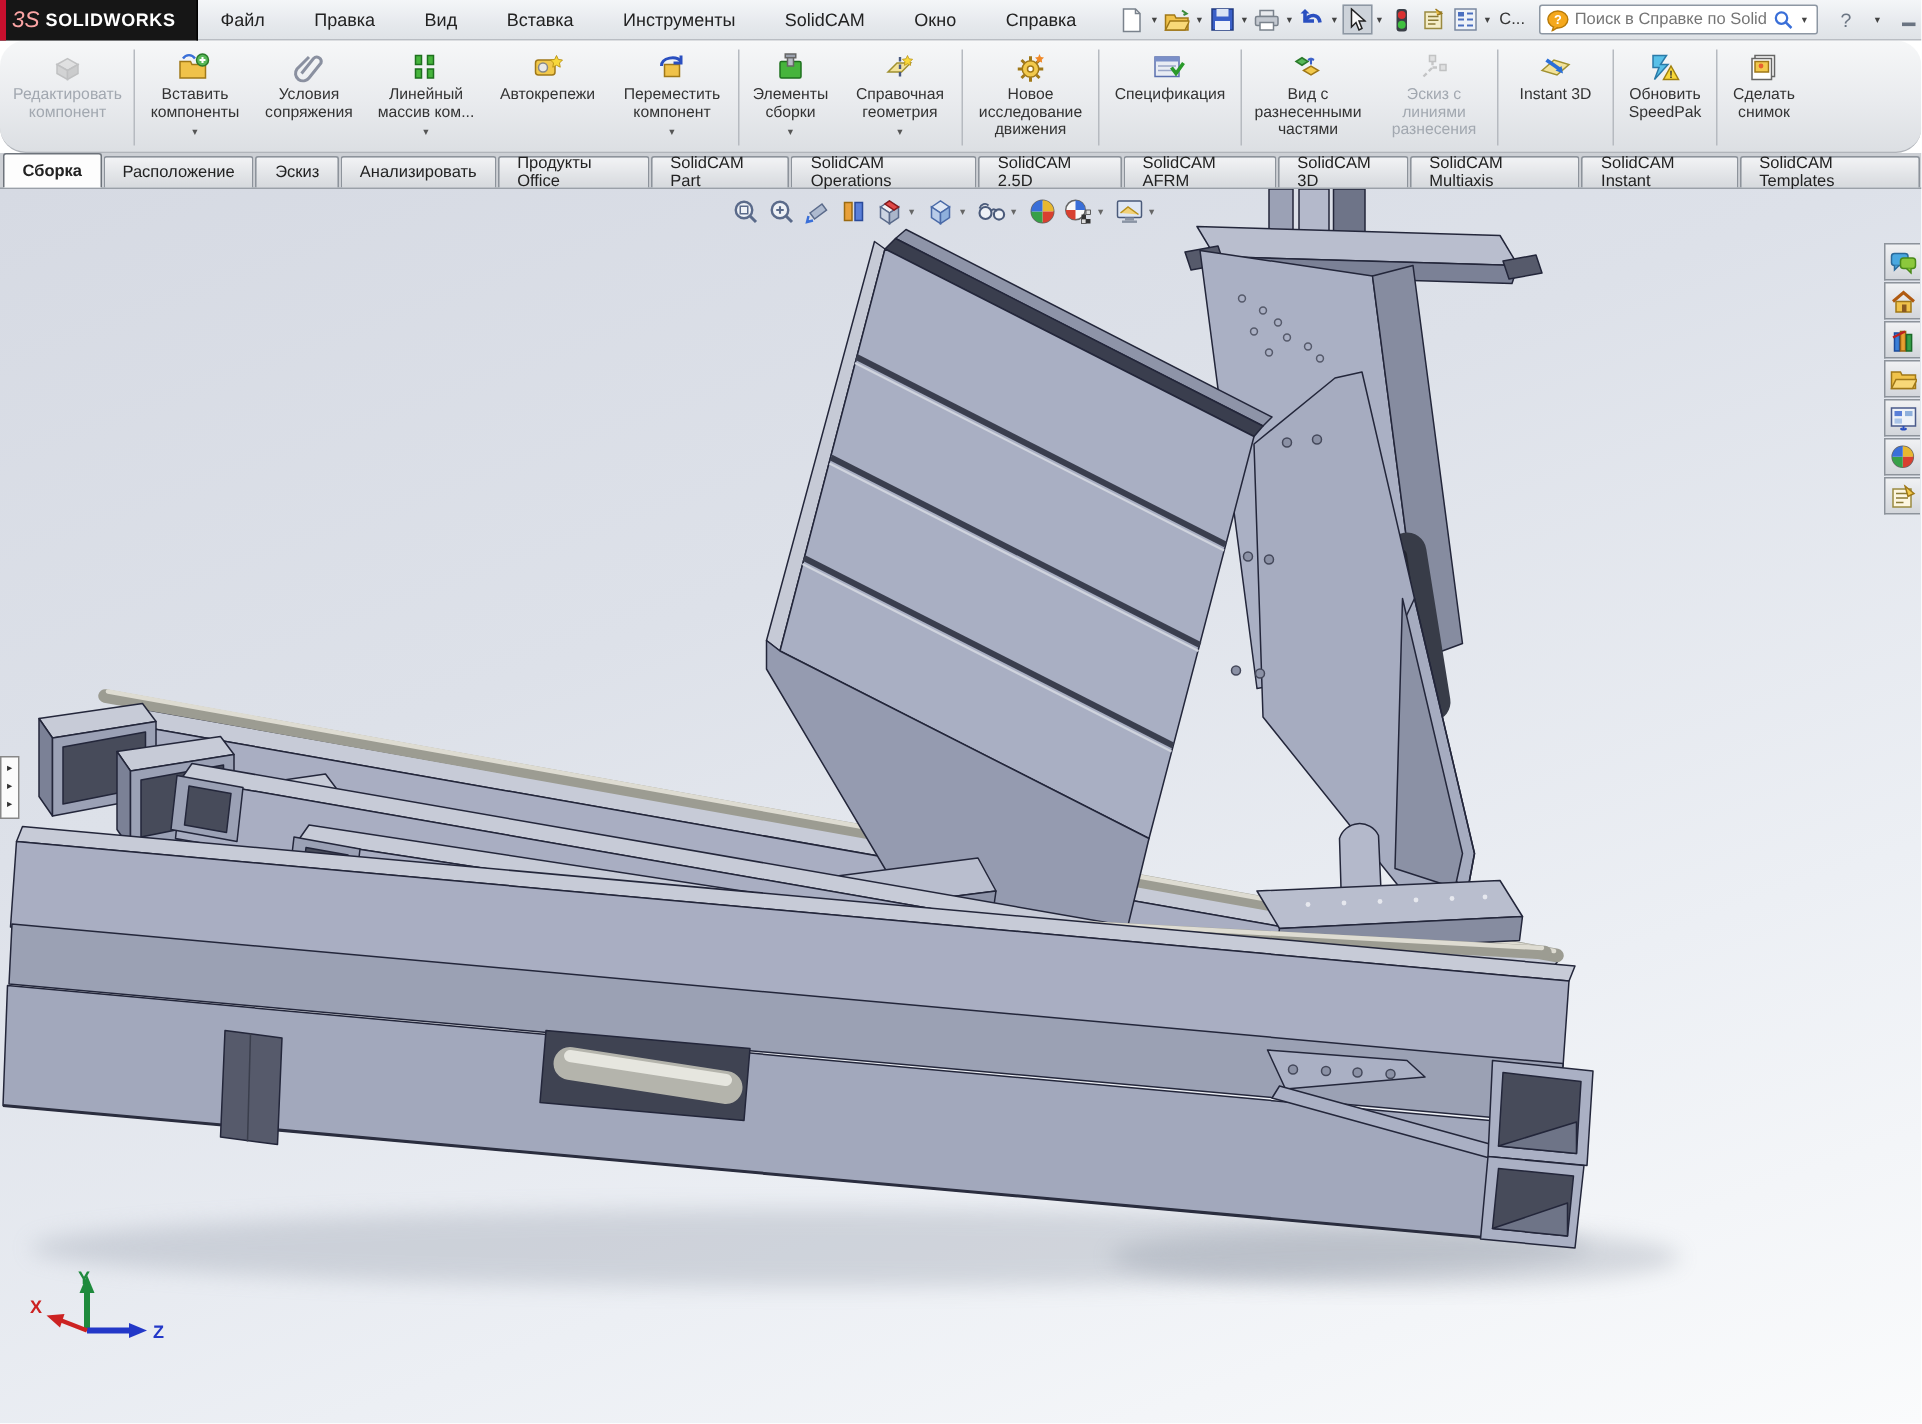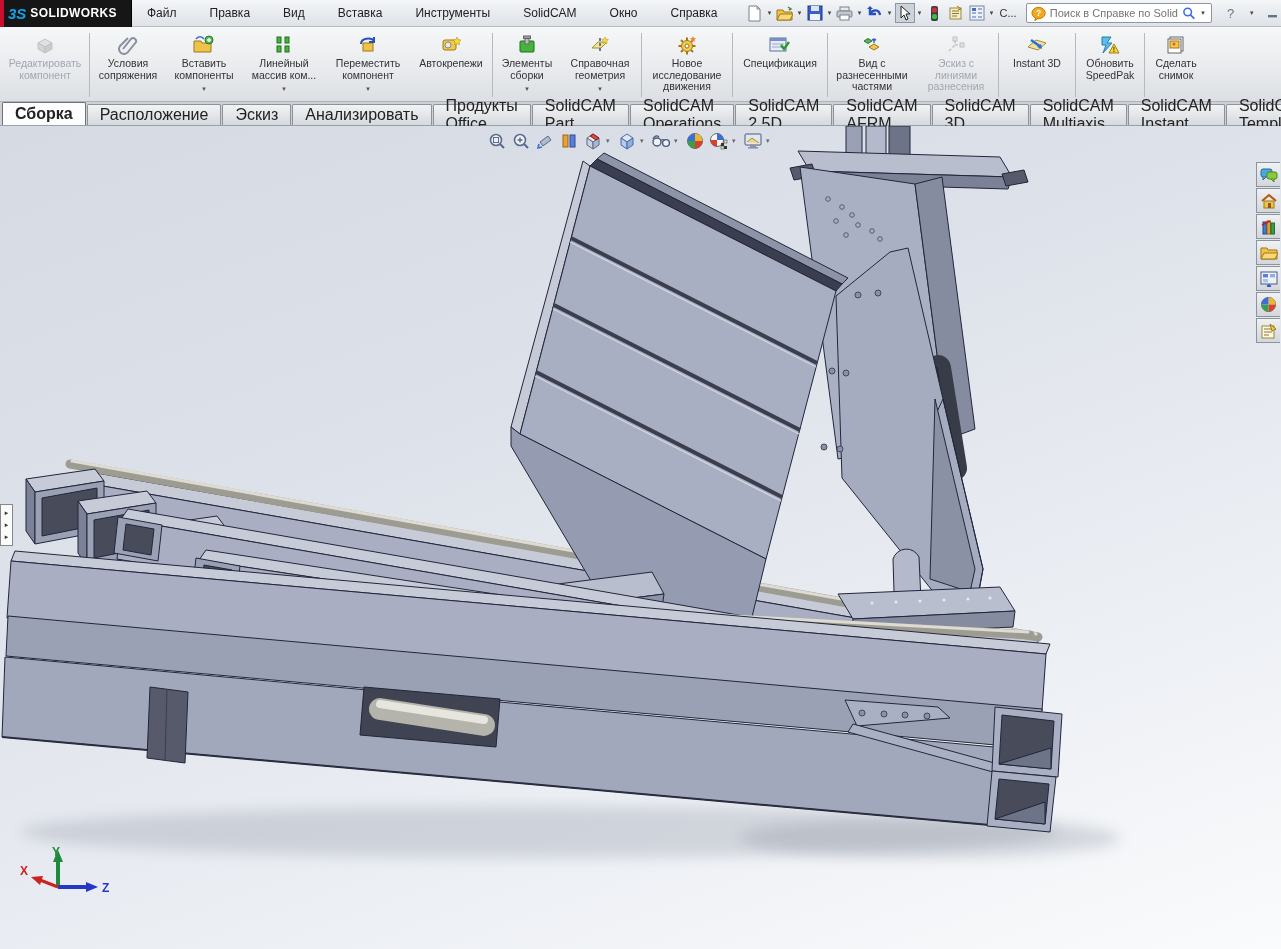--- a/index.html
+++ b/index.html
@@ -7,55 +7,55 @@
     font-family:"Liberation Sans", sans-serif; font-size:12px; color:#222; }
 
   
   .titlebar { height:27px; display:flex; align-items:center;
     background:linear-gradient(180deg,#f4f6f8 0%,#e6e9ed 60%,#dfe3e7 100%);
     border-bottom:1px solid #b9bdc3; position:relative; }
   .logo { width:132px; height:27px; background:#161616; color:#fff;
     display:flex; align-items:center; padding-left:8px; gap:4px; flex:0 0 auto;
     border-right:1px solid #000; }
   .logo::before { content:""; position:absolute; left:0; top:0; width:4px; height:27px; background:#c8102e; }
-  .logo-ds { font-style:italic; font-weight:bold; font-size:15px; color:#0ea5e9; }
+  .logo-ds { font-style:italic; font-weight:normal; font-size:15px; color:#fca5a5; }
   .logo-txt { font-weight:bold; font-size:12px; letter-spacing:.4px; }
   .menus { display:flex; align-items:center; gap:15px; padding:0 6px; }
   .menu-item { padding:4px 9px; cursor:default; }
   .pin { width:16px; height:16px; margin:0 4px; opacity:.75; }
   .qtb { display:flex; align-items:center; gap:1px; margin-left:4px; }
   .qbtn { width:20px; height:20px; display:flex; align-items:center; justify-content:center; border:1px solid transparent; }
   .qbtn.pressed { background:#cdd3da; border:1px solid #8d97a3; }
   .qcaret { font-size:7px; color:#444; width:8px; text-align:center; }
   .ctrunc { color:#333; font-size:11px; margin:0 3px; }
   .searchbox { display:flex; align-items:center; gap:4px; background:#fff;
     border:1px solid #8d97a3; border-radius:2px; height:20px; padding:0 4px; width:186px; margin-left:6px; }
   .searchbox input { border:none; outline:none; width:128px; font-size:11px; color:#555;
     font-family:"Liberation Sans",sans-serif; background:transparent; }
   .winbtns { display:flex; align-items:center; gap:8px; margin-left:10px; color:#5a6470; }
   .winbtn { width:18px; height:16px; display:flex; align-items:center; justify-content:center; }
 
   
   .cmdbar { height:75px; display:flex; align-items:stretch;
     background:linear-gradient(180deg,#f6f7f8 0%,#e9ebee 55%,#dcdfe3 100%);
-    border-bottom:1px solid #b0b4ba; padding:2px 2px 0 2px; }
+    border-bottom:1px solid #b0b4ba; padding:2px 2px 0 2px;border-radius:17px; }
   .cmdbtn { display:flex; flex-direction:column; align-items:center; justify-content:flex-start;
     padding-top:5px; text-align:center; font-size:10.5px; line-height:11.5px; color:#333;
     flex:0 0 auto; position:relative; }
   .cmdbtn .ic { height:22px; display:flex; align-items:center; justify-content:center; margin-bottom:2px; }
   .cmdbtn .lbl { max-width:100%; padding:0 2px; }
   .cmdbtn .dd { font-size:7px; color:#555; margin-top:2px; }
   .cmdbtn.disabled { color:#a2a8b0; }
   .cmdbtn.disabled svg { opacity:.45; filter:grayscale(1); }
   .vsep { width:1px; background:#b6bac0; margin:4px 1px; flex:0 0 auto; }
 
   
   .tabrow { height:24px; background:#cdd0d5; display:flex; align-items:flex-end; padding-left:2px;
     border-bottom:1px solid #9aa0a8; }
-  .tab { height:21px; display:flex; align-items:center; padding:0 12px; font-size:16px; color:#222;
+  .tab { height:21px; display:flex; align-items:center; padding:0 12px; font-size:11px; color:#222;
     background:linear-gradient(180deg,#f2f3f5 0%,#d6d9dd 100%);
     border:1px solid #8d939b; border-bottom:none; margin-right:1px; border-radius:2px 2px 0 0; }
   .tab.active { background:#fdfdfd; font-weight:bold; height:23px; border-color:#6d737b; }
 
   
   .viewport { position:relative; width:1281px; height:823px;
     background:linear-gradient(160deg,#d6dae3 0%,#dde1e9 35%,#eceff4 70%,#fafbfc 100%); }
   .headsup { position:absolute; left:486px; top:2px; height:25px; display:flex; align-items:center; gap:3px; }
   .hbtn { width:21px; height:21px; display:flex; align-items:center; justify-content:center; }
   .hcaret { font-size:7px; color:#666; width:7px; }
@@ -208,74 +208,74 @@
     <span class="ic">
         <svg width="22" height="20" viewBox="0 0 22 20">
           <path d="M4 8 l7-4 7 4 -7 4 z" fill="#c8ccd4" stroke="#888"></path>
           <path d="M4 8 v6 l7 4 v-6 z" fill="#aab0bc" stroke="#888"></path>
           <path d="M18 8 v6 l-7 4 v-6 z" fill="#9aa0ac" stroke="#888"></path>
         </svg>
       </span>
     <span class="lbl">Редактировать компонент</span>
   </div>
   <div class="vsep"></div>
-  <div class="cmdbtn" style="width:74px">
-    <span class="ic">
-        <svg width="22" height="20" viewBox="0 0 22 20">
-          <path d="M6 14 L14 4 a3 3 0 0 1 5 3 L11 17 a5 5 0 0 1 -8-6 L11 3" fill="none" stroke="#8a90a0" stroke-width="2"></path>
-        </svg>
-      </span>
-    <span class="lbl">Условия сопряжения</span>
-  </div>
   <div class="cmdbtn" style="width:78px">
     <span class="ic">
         <svg width="24" height="20" viewBox="0 0 24 20">
           <path d="M2 6 h7 l1 2 h9 v9 h-17 z" fill="#f0c24a" stroke="#a07818"></path>
           <path d="M4 4 c2-3 6-3 8 0" fill="none" stroke="#3a6fd8" stroke-width="1.6"></path>
           <circle cx="17" cy="5" r="4" fill="#58b858" stroke="#2a7a2a"></circle>
           <path d="M15 5 h4 M17 3 v4" stroke="#fff" stroke-width="1.4"></path>
         </svg>
       </span>
     <span class="lbl">Вставить компоненты</span>
     <span class="dd">▾</span>
+  </div>
+  <div class="cmdbtn" style="width:74px">
+    <span class="ic">
+        <svg width="22" height="20" viewBox="0 0 22 20">
+          <path d="M6 14 L14 4 a3 3 0 0 1 5 3 L11 17 a5 5 0 0 1 -8-6 L11 3" fill="none" stroke="#8a90a0" stroke-width="2"></path>
+        </svg>
+      </span>
+    <span class="lbl">Условия сопряжения</span>
   </div>
   <div class="cmdbtn" style="width:82px">
     <span class="ic">
         <svg width="20" height="20" viewBox="0 0 20 20">
           <g fill="#46b43c" stroke="#1e701e">
             <rect x="3" y="2" width="4" height="6"></rect>
             <rect x="11" y="2" width="4" height="6"></rect>
             <rect x="3" y="11" width="4" height="6"></rect>
             <rect x="11" y="11" width="4" height="6"></rect>
           </g>
         </svg>
       </span>
     <span class="lbl">Линейный массив ком...</span>
     <span class="dd">▾</span>
   </div>
+  <div class="cmdbtn" style="width:80px">
+    <span class="ic">
+        <svg width="22" height="20" viewBox="0 0 22 20">
+          <rect x="3" y="5" width="13" height="10" rx="2" fill="#f2c94c" stroke="#a07818"></rect>
+          <circle cx="8" cy="10" r="3" fill="#e8e8e8" stroke="#888"></circle>
+          <path d="M17 2 l1.2 2.6 2.8.4 -2 2 .5 2.8 -2.5-1.3 -2.5 1.3 .5-2.8 -2-2 2.8-.4 z" fill="#f8d83a" stroke="#b89010" stroke-width=".6"></path>
+        </svg>
+      </span>
+    <span class="lbl">Автокрепежи</span>
+  </div>
   <div class="cmdbtn" style="width:86px">
     <span class="ic">
         <svg width="22" height="20" viewBox="0 0 22 20">
           <rect x="6" y="8" width="10" height="8" fill="#f0c24a" stroke="#a07818"></rect>
           <path d="M4 9 C4 3, 14 2, 17 6" fill="none" stroke="#2a4fc0" stroke-width="2"></path>
           <path d="M17 2 v5 h-5" fill="none" stroke="#2a4fc0" stroke-width="2"></path>
         </svg>
       </span>
     <span class="lbl">Переместить компонент</span>
     <span class="dd">▾</span>
-  </div>
-  <div class="cmdbtn" style="width:80px">
-    <span class="ic">
-        <svg width="22" height="20" viewBox="0 0 22 20">
-          <rect x="3" y="5" width="13" height="10" rx="2" fill="#f2c94c" stroke="#a07818"></rect>
-          <circle cx="8" cy="10" r="3" fill="#e8e8e8" stroke="#888"></circle>
-          <path d="M17 2 l1.2 2.6 2.8.4 -2 2 .5 2.8 -2.5-1.3 -2.5 1.3 .5-2.8 -2-2 2.8-.4 z" fill="#f8d83a" stroke="#b89010" stroke-width=".6"></path>
-        </svg>
-      </span>
-    <span class="lbl">Автокрепежи</span>
   </div>
   <div class="vsep"></div>
   <div class="cmdbtn" style="width:66px">
     <span class="ic">
         <svg width="20" height="20" viewBox="0 0 20 20">
           <rect x="3" y="6" width="14" height="11" rx="1" fill="#46b43c" stroke="#1e701e"></rect>
           <rect x="8" y="2" width="4" height="7" fill="#b8bcc6" stroke="#666"></rect>
           <rect x="6.5" y="1" width="7" height="2.5" fill="#9aa0ac" stroke="#666"></rect>
         </svg>
       </span>

